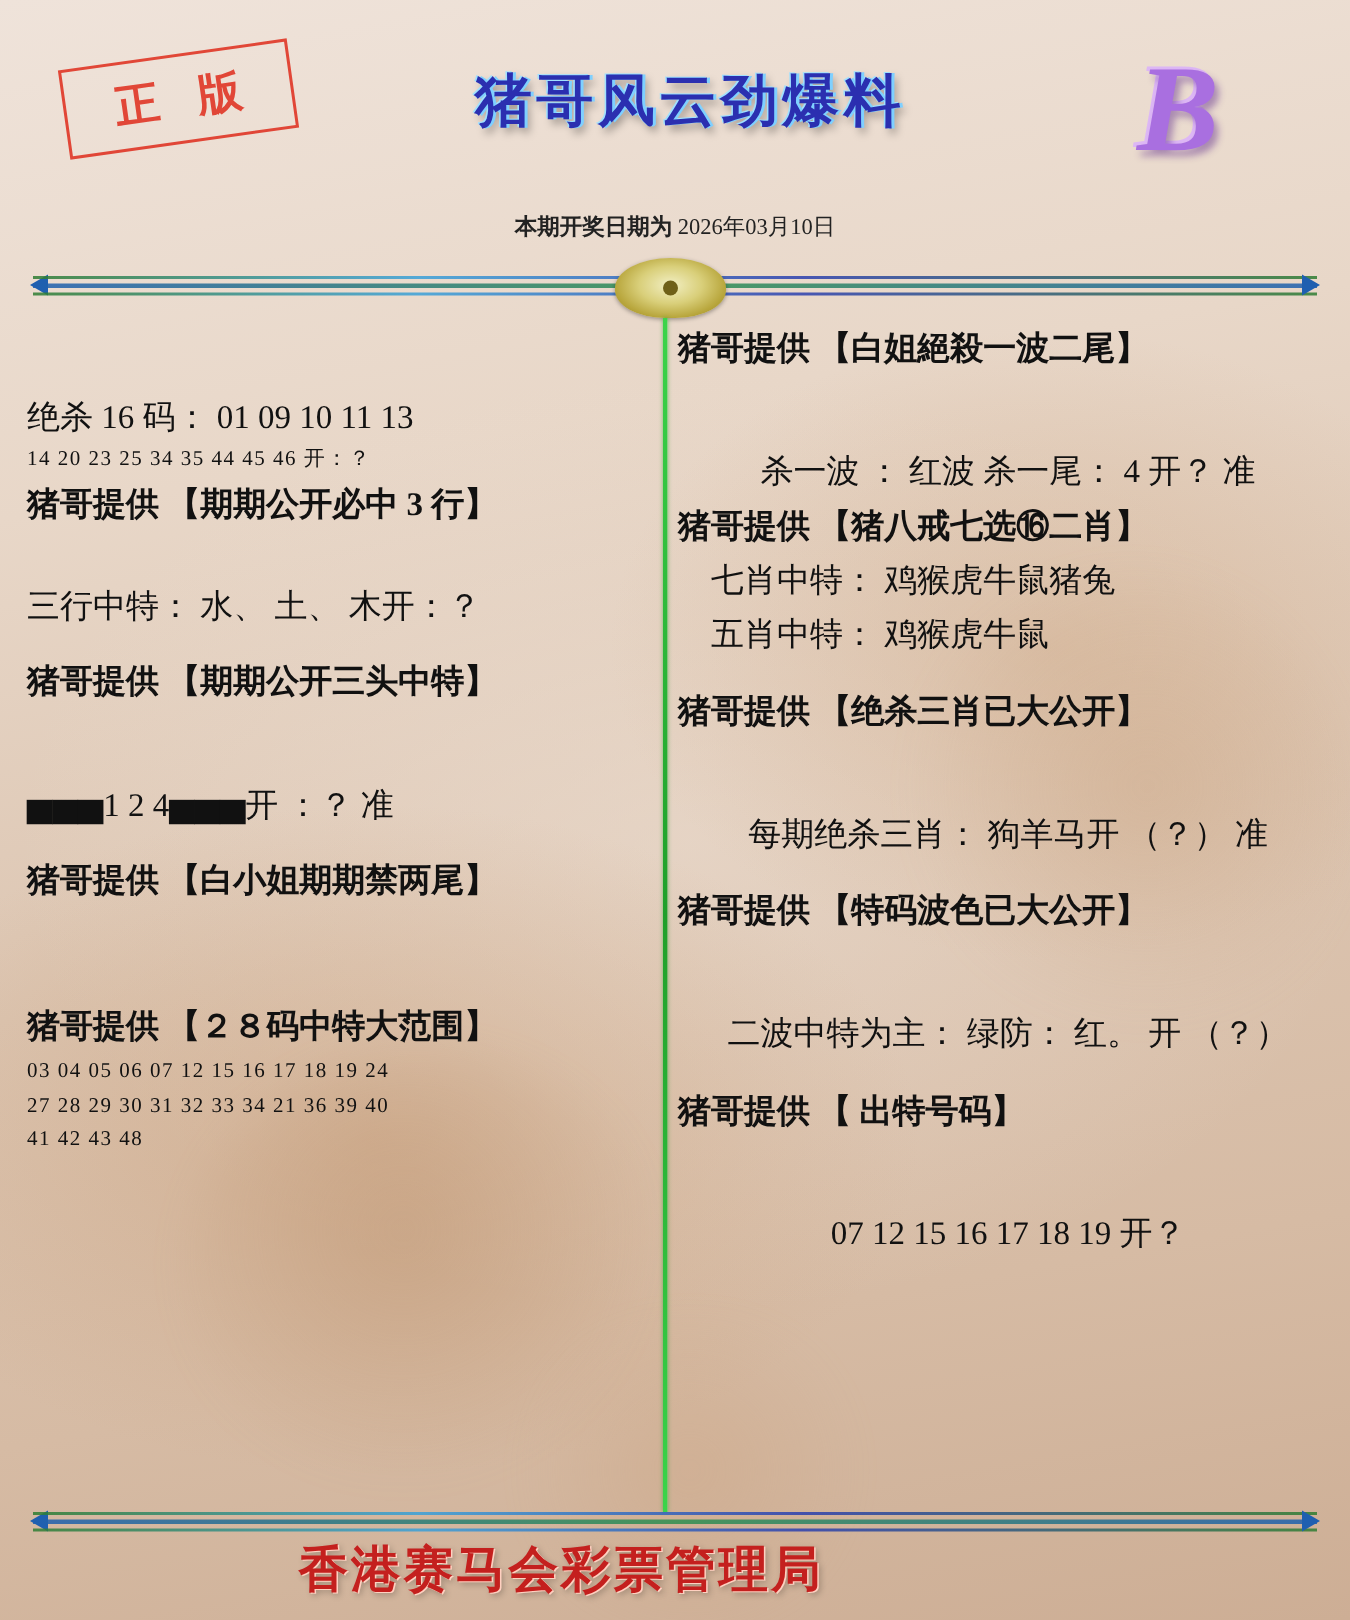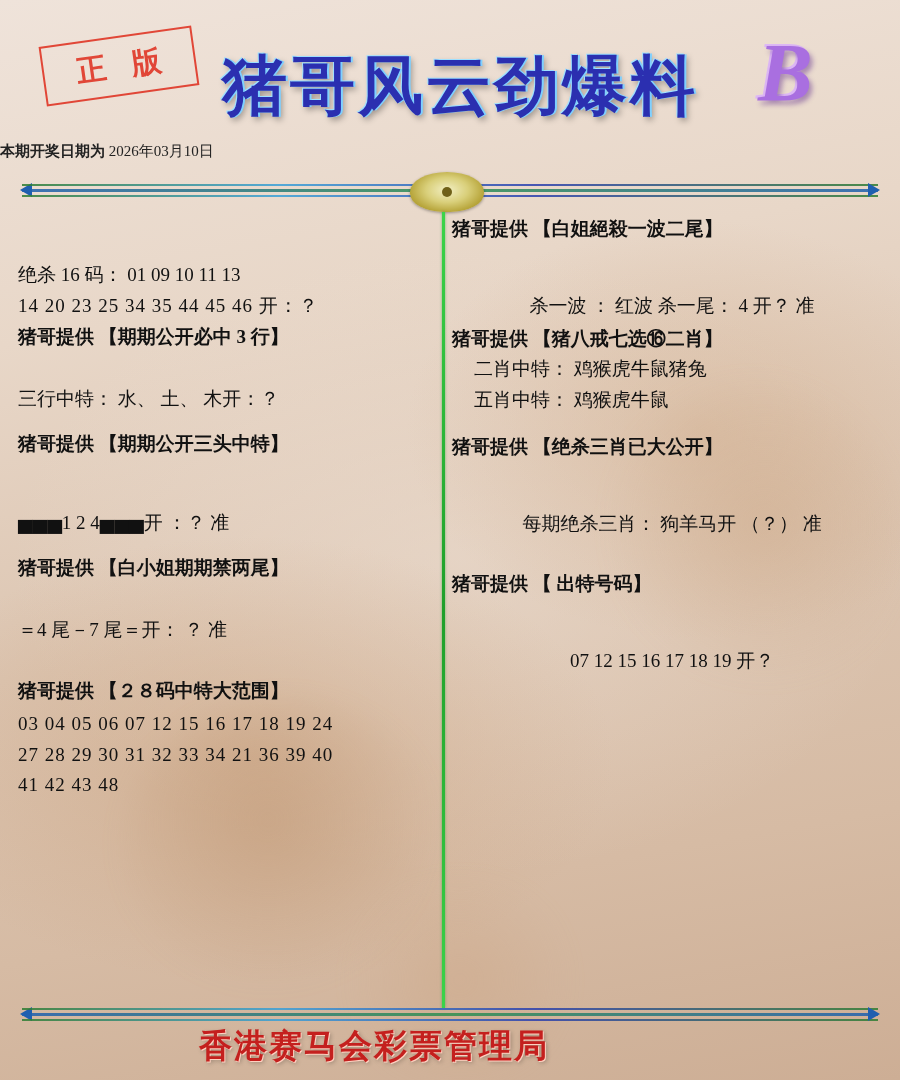--- a/index.html
+++ b/index.html
@@ -57,21 +57,21 @@
     opacity: .92;
   }
   .main-title {
     position: absolute;
     left: 200px;
     top: 42px;
     width: 520px;
     text-align: center;
     font-family: "Liberation Serif", "DejaVu Serif", serif;
     font-weight: bold;
-    font-size: 65px;
+    font-size: 38px;
     letter-spacing: 3px;
     color: #2b2fb0;
     text-shadow:
       2px 0 0 #7fd0ff,
       -1px -1px 0 #9fe0ff,
       3px 3px 6px rgba(0,0,0,.35);
     white-space: nowrap;
   }
   .letter-b {
     position: absolute;
@@ -82,20 +82,21 @@
     font-weight: bold;
     font-size: 82px;
     color: #a96fe0;
     text-shadow: 3px 4px 5px rgba(90,40,140,.45), -2px -2px 0 #ddb7f5;
   }
   .draw-date {
     position: absolute;
     left: 0;
     top: 142px;
     width: 900px;
+    text-align: center;
     font-size: 15px;
     font-weight: bold;
     color: #222;
     font-family: "Liberation Serif", serif;
   }
   .draw-date .dv { font-weight: normal; }
 
   
   .rule {
     position: absolute;
@@ -161,33 +162,33 @@
     position: absolute;
     top: 214px;
     font-family: "Liberation Serif", "DejaVu Serif", serif;
     color: #111;
   }
   .col.left { left: 18px; width: 416px; }
   .col.right { left: 452px; width: 440px; }
 
   .blk { margin-bottom: 2px; }
   .ln {
-    font-size: 19px;
+    font-size: 22px;
     line-height: 1.62;
     white-space: nowrap;
   }
   .ln.bold { font-weight: bold; }
   .ln.center { }
   .ln.right { text-align: center; }
   .ln.indent { padding-left: 22px; }
   .spacer-sm { height: 14px; }
   .spacer-md { height: 30px; }
   .spacer-lg { height: 46px; }
   .nums {
-    font-size: 19px;
+    font-size: 14px;
     line-height: 1.62;
     letter-spacing: 1px;
     white-space: nowrap;
   }
   .bars { letter-spacing: 0px; }
 
   
   .footer-title {
     position: absolute;
     left: 0;
@@ -252,55 +253,59 @@
 
     <div class="blk">
       <div class="ln center bars">▅▅▅1 2 4▅▅▅开 ：？ 准</div>
       <div class="spacer-sm"></div>
       <div class="ln bold">猪哥提供 【白小姐期期禁两尾】</div>
     </div>
 
     <div class="spacer-md"></div>
 
     <div class="blk">
-      <div class="ln center">＝4 尾－7 尾＝开： ？ 准</div>
       <div class="spacer-md"></div>
       <div class="ln bold">猪哥提供 【２８码中特大范围】</div>
     </div>
 
     <div class="blk">
       <div class="nums">03  04  05  06  07  12  15  16  17  18  19  24</div>
       <div class="nums">27  28  29  30  31  32  33  34  21  36  39  40</div>
       <div class="nums">41  42  43  48</div>
     </div>
   </div>
 
   <div class="col right">
     <div class="blk">
       <div class="ln bold">猪哥提供 【白姐絕殺一波二尾】</div>
       <div class="spacer-lg"></div>
       <div class="ln right">杀一波 ： 红波 杀一尾： 4 开？ 准</div>
     </div>
 
     <div class="blk">
       <div class="ln bold">猪哥提供 【猪八戒七选⑯二肖】</div>
-      <div class="ln indent">二肖中特： 鸡猴虎牛鼠猪兔</div>
+      <div class="ln indent">七肖中特： 鸡猴虎牛鼠猪兔</div>
       <div class="ln indent">五肖中特： 鸡猴虎牛鼠</div>
     </div>
 
     <div class="spacer-sm"></div>
 
     <div class="blk">
       <div class="ln bold">猪哥提供 【绝杀三肖已大公开】</div>
       <div class="spacer-lg"></div>
       <div class="ln right">每期绝杀三肖： 狗羊马开 （？） 准</div>
     </div>
 
     <div class="spacer-sm"></div>
 
+    <div class="blk">
+      <div class="ln bold">猪哥提供 【特码波色已大公开】</div>
+      <div class="spacer-lg"></div>
+      <div class="ln right">二波中特为主： 绿防： 红。 开 （？）</div>
+    </div>
 
     <div class="spacer-sm"></div>
 
     <div class="blk">
       <div class="ln bold">猪哥提供 【      出特号码】</div>
       <div class="spacer-lg"></div>
       <div class="ln right">07  12  15  16  17  18  19   开？</div>
     </div>
   </div>
 

